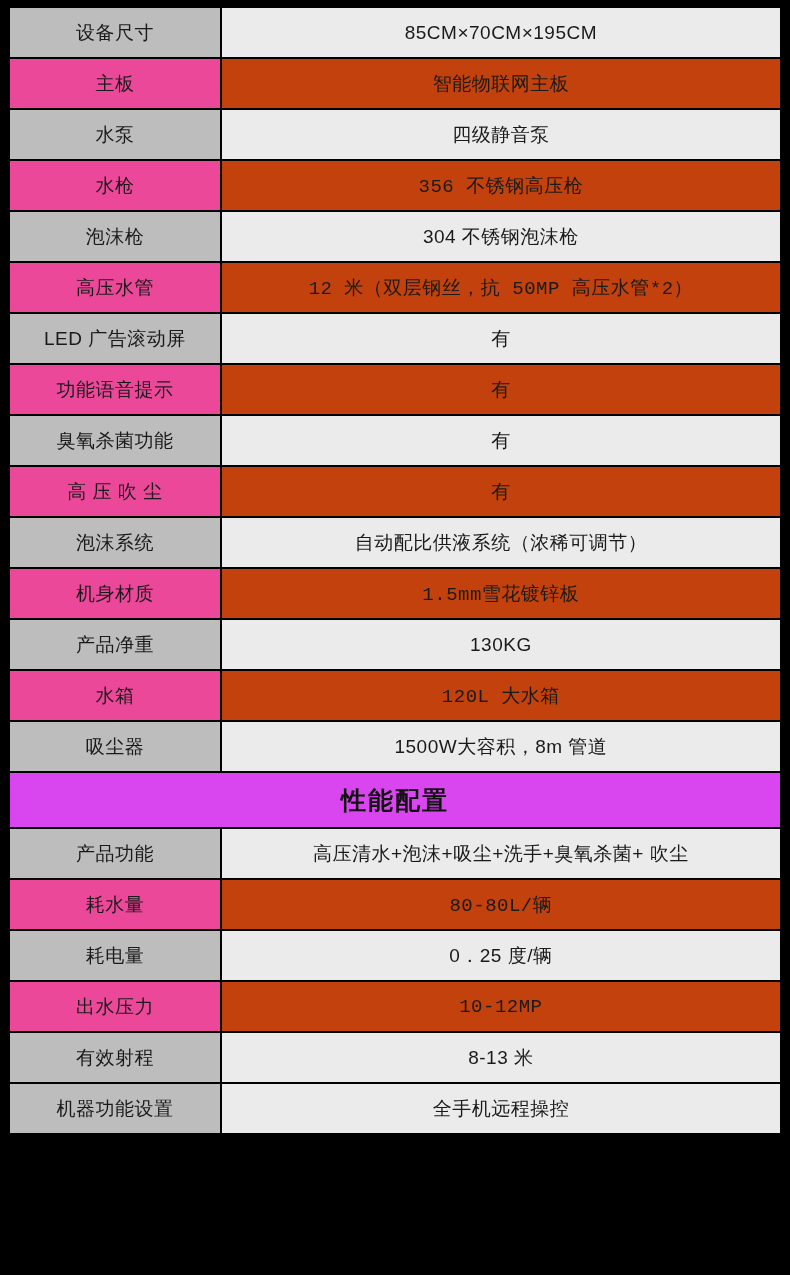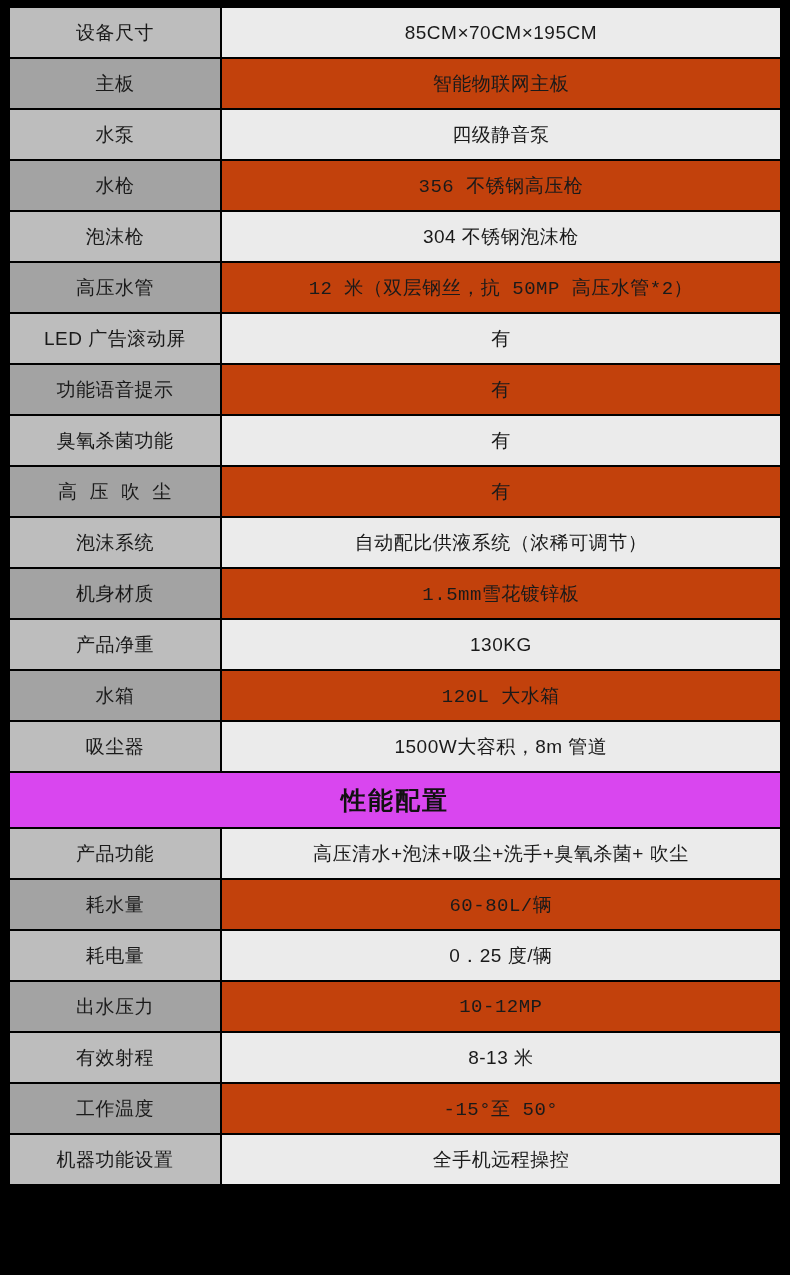--- a/index.html
+++ b/index.html
@@ -40,22 +40,21 @@
   }
   td.label {
     background: #bdbdbd;
     border-right: 2px solid #000;
     font-weight: normal;
   }
   td.value {
     background: #ebebeb;
   }
   tr.spec-row.alt td.label {
-    background: #a3a3a3;
-    font-family: Liberation Mono, monospace;
+    background: #ec4899;
   }
   tr.spec-row.alt td.value {
     background: #c2410c;
     font-family: Liberation Mono, monospace;
   }
 
   tr.section-row td {
     height: 52px;
     background: #d946ef;
     text-align: center;
@@ -140,37 +139,33 @@
         </tr>
         <tr class="section-row">
           <td colspan="2">性能配置</td>
         </tr>
         <tr class="spec-row">
           <td class="label">产品功能</td>
           <td class="value value-sm">高压清水+泡沫+吸尘+洗手+臭氧杀菌+ 吹尘</td>
         </tr>
         <tr class="spec-row alt">
           <td class="label">耗水量</td>
-          <td class="value">60-80L/辆</td>
+          <td class="value">80-80L/辆</td>
         </tr>
         <tr class="spec-row">
           <td class="label">耗电量</td>
           <td class="value">0．25 度/辆</td>
         </tr>
         <tr class="spec-row alt">
           <td class="label">出水压力</td>
           <td class="value">10-12MP</td>
         </tr>
         <tr class="spec-row">
           <td class="label">有效射程</td>
           <td class="value">8-13 米</td>
         </tr>
-        <tr class="spec-row alt">
-          <td class="label">工作温度</td>
-          <td class="value">-15°至 50°</td>
-        </tr>
         <tr class="spec-row">
           <td class="label">机器功能设置</td>
           <td class="value">全手机远程操控</td>
         </tr>
       </tbody>
   </table>
 </div>
 
 </body></html>

